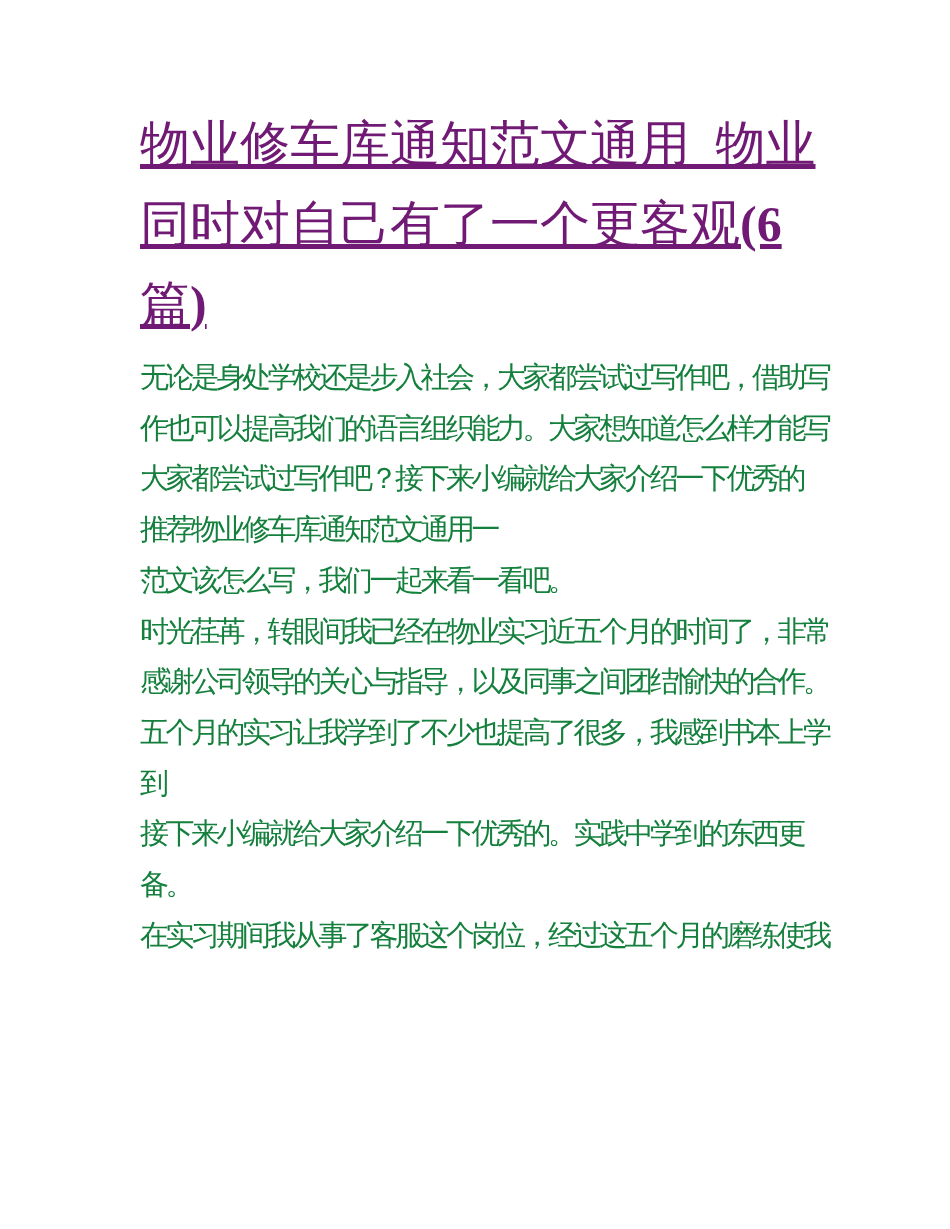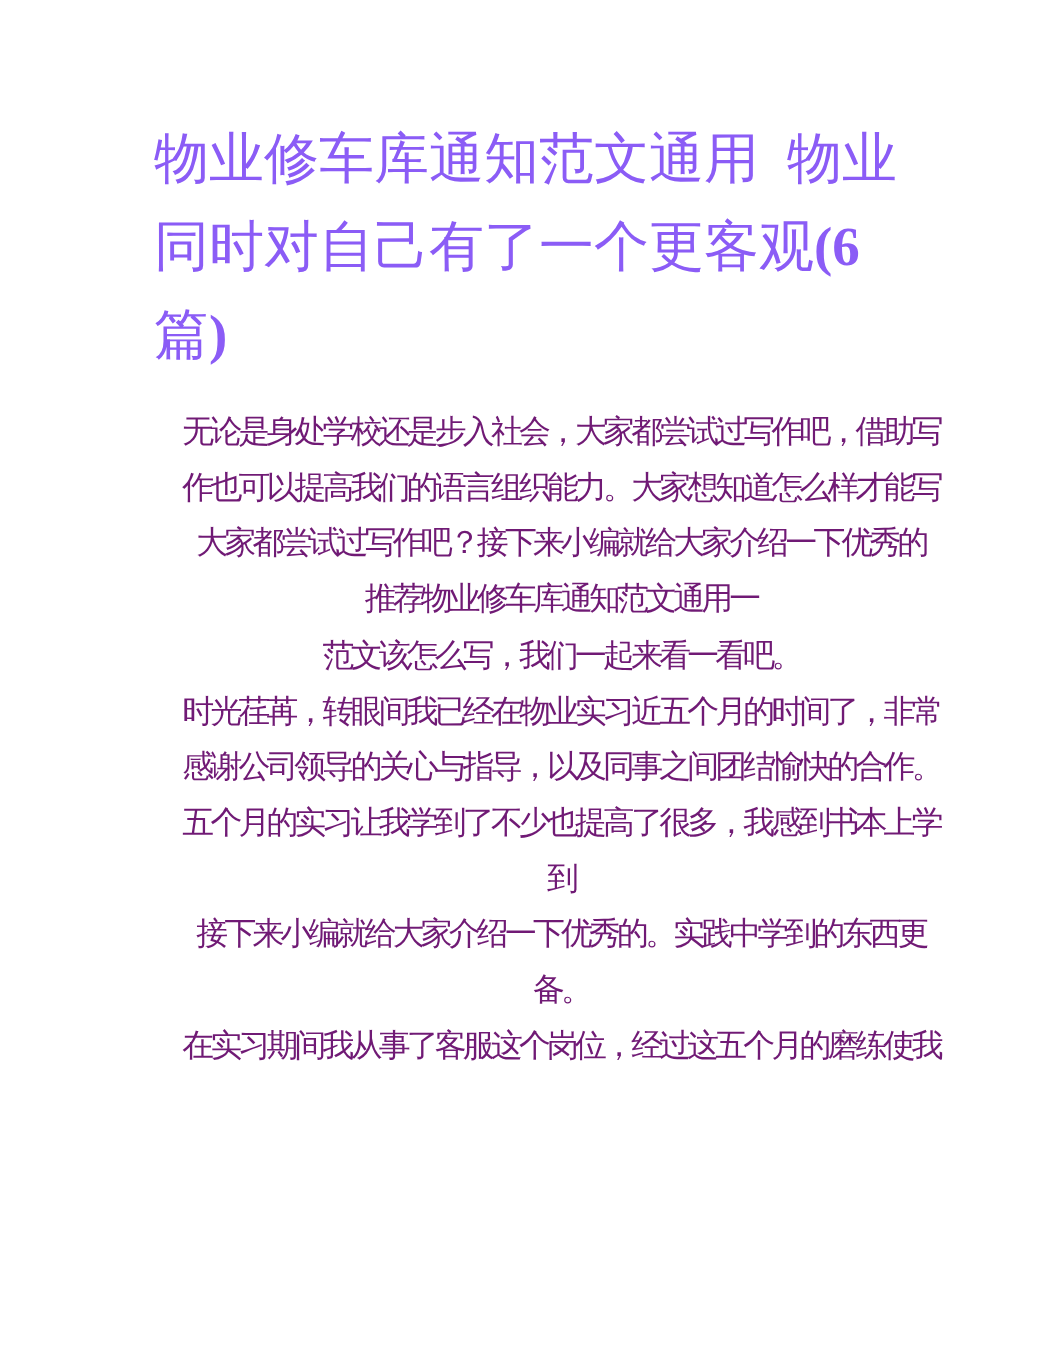--- a/index.html
+++ b/index.html
@@ -20,40 +20,40 @@
     position: absolute;
     left: 140px;
     top: 104px;
     width: 740px;
     margin: 0;
     font-size: 50px;
     font-weight: normal;
     line-height: 80px;
     letter-spacing: 0;
     word-spacing: 13px;
-    color: #8b5cf6;
+    color: #701a75;
+    text-decoration: underline;
   }
   .t-line {
     white-space: pre;
   }
   .latin-bold {
     font-weight: bold;
     word-spacing: normal;
   }
   .body-text {
     position: absolute;
     left: 140px;
-    top: 368px;
+    top: 352px;
     width: 740px;
     font-size: 29px;
     line-height: 50.7px;
     letter-spacing: -3.5px;
     word-spacing: 8px;
-    color: #701a75;
-    text-align: center;
+    color: #15803d;
   }
   .b-line {
     white-space: pre;
   }
 </style>
 </head>
 <body>
 
 <div class="page">
 

